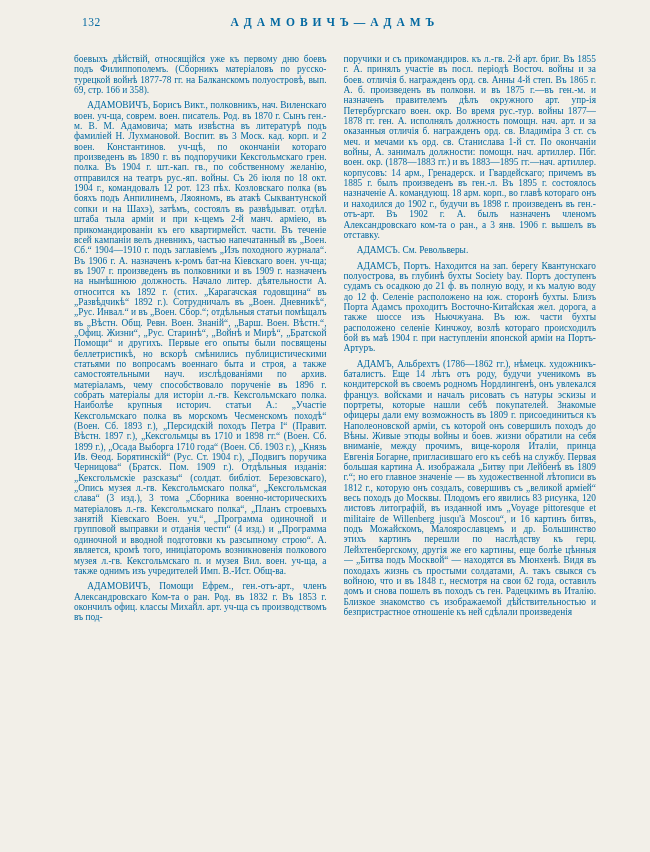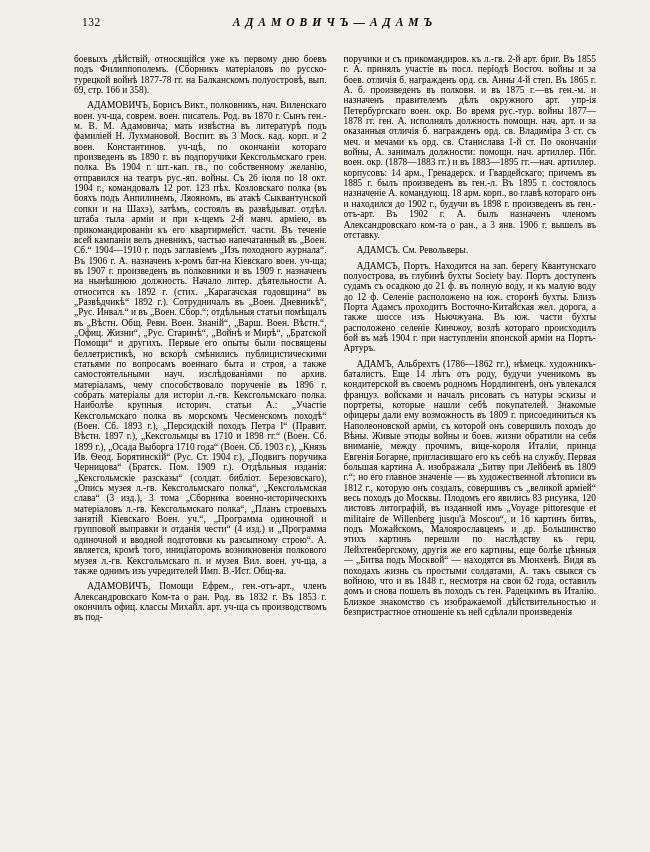--- a/index.html
+++ b/index.html
@@ -6,21 +6,21 @@
   body {
     font-family: "Liberation Serif", "DejaVu Serif", serif;
     background: #777;
   }
   .page {
     position: relative;
     width: 650px;
     height: 852px;
     margin: 0 auto;
     background: #f2efe8;
-    color: #000000;
+    color: #0369a1;
     box-sizing: border-box;
     padding: 16px 54px 18px 74px;
     overflow: hidden;
   }
   .running-header {
     position: relative;
     height: 18px;
     margin-bottom: 12px;
   }
   .page-number {
@@ -29,21 +29,20 @@
     top: 0;
     font-size: 11.5px;
     letter-spacing: 0.5px;
   }
   .running-head {
     text-align: center;
     font-size: 11.5px;
     font-weight: bold;
     letter-spacing: 5px;
     white-space: nowrap;
-    font-style: italic;
   }
   .columns {
     display: flex;
     gap: 17px;
     height: 780px;
     overflow: hidden;
     margin-top: 20px;
   }
   .col {
     flex: 1 1 0;

